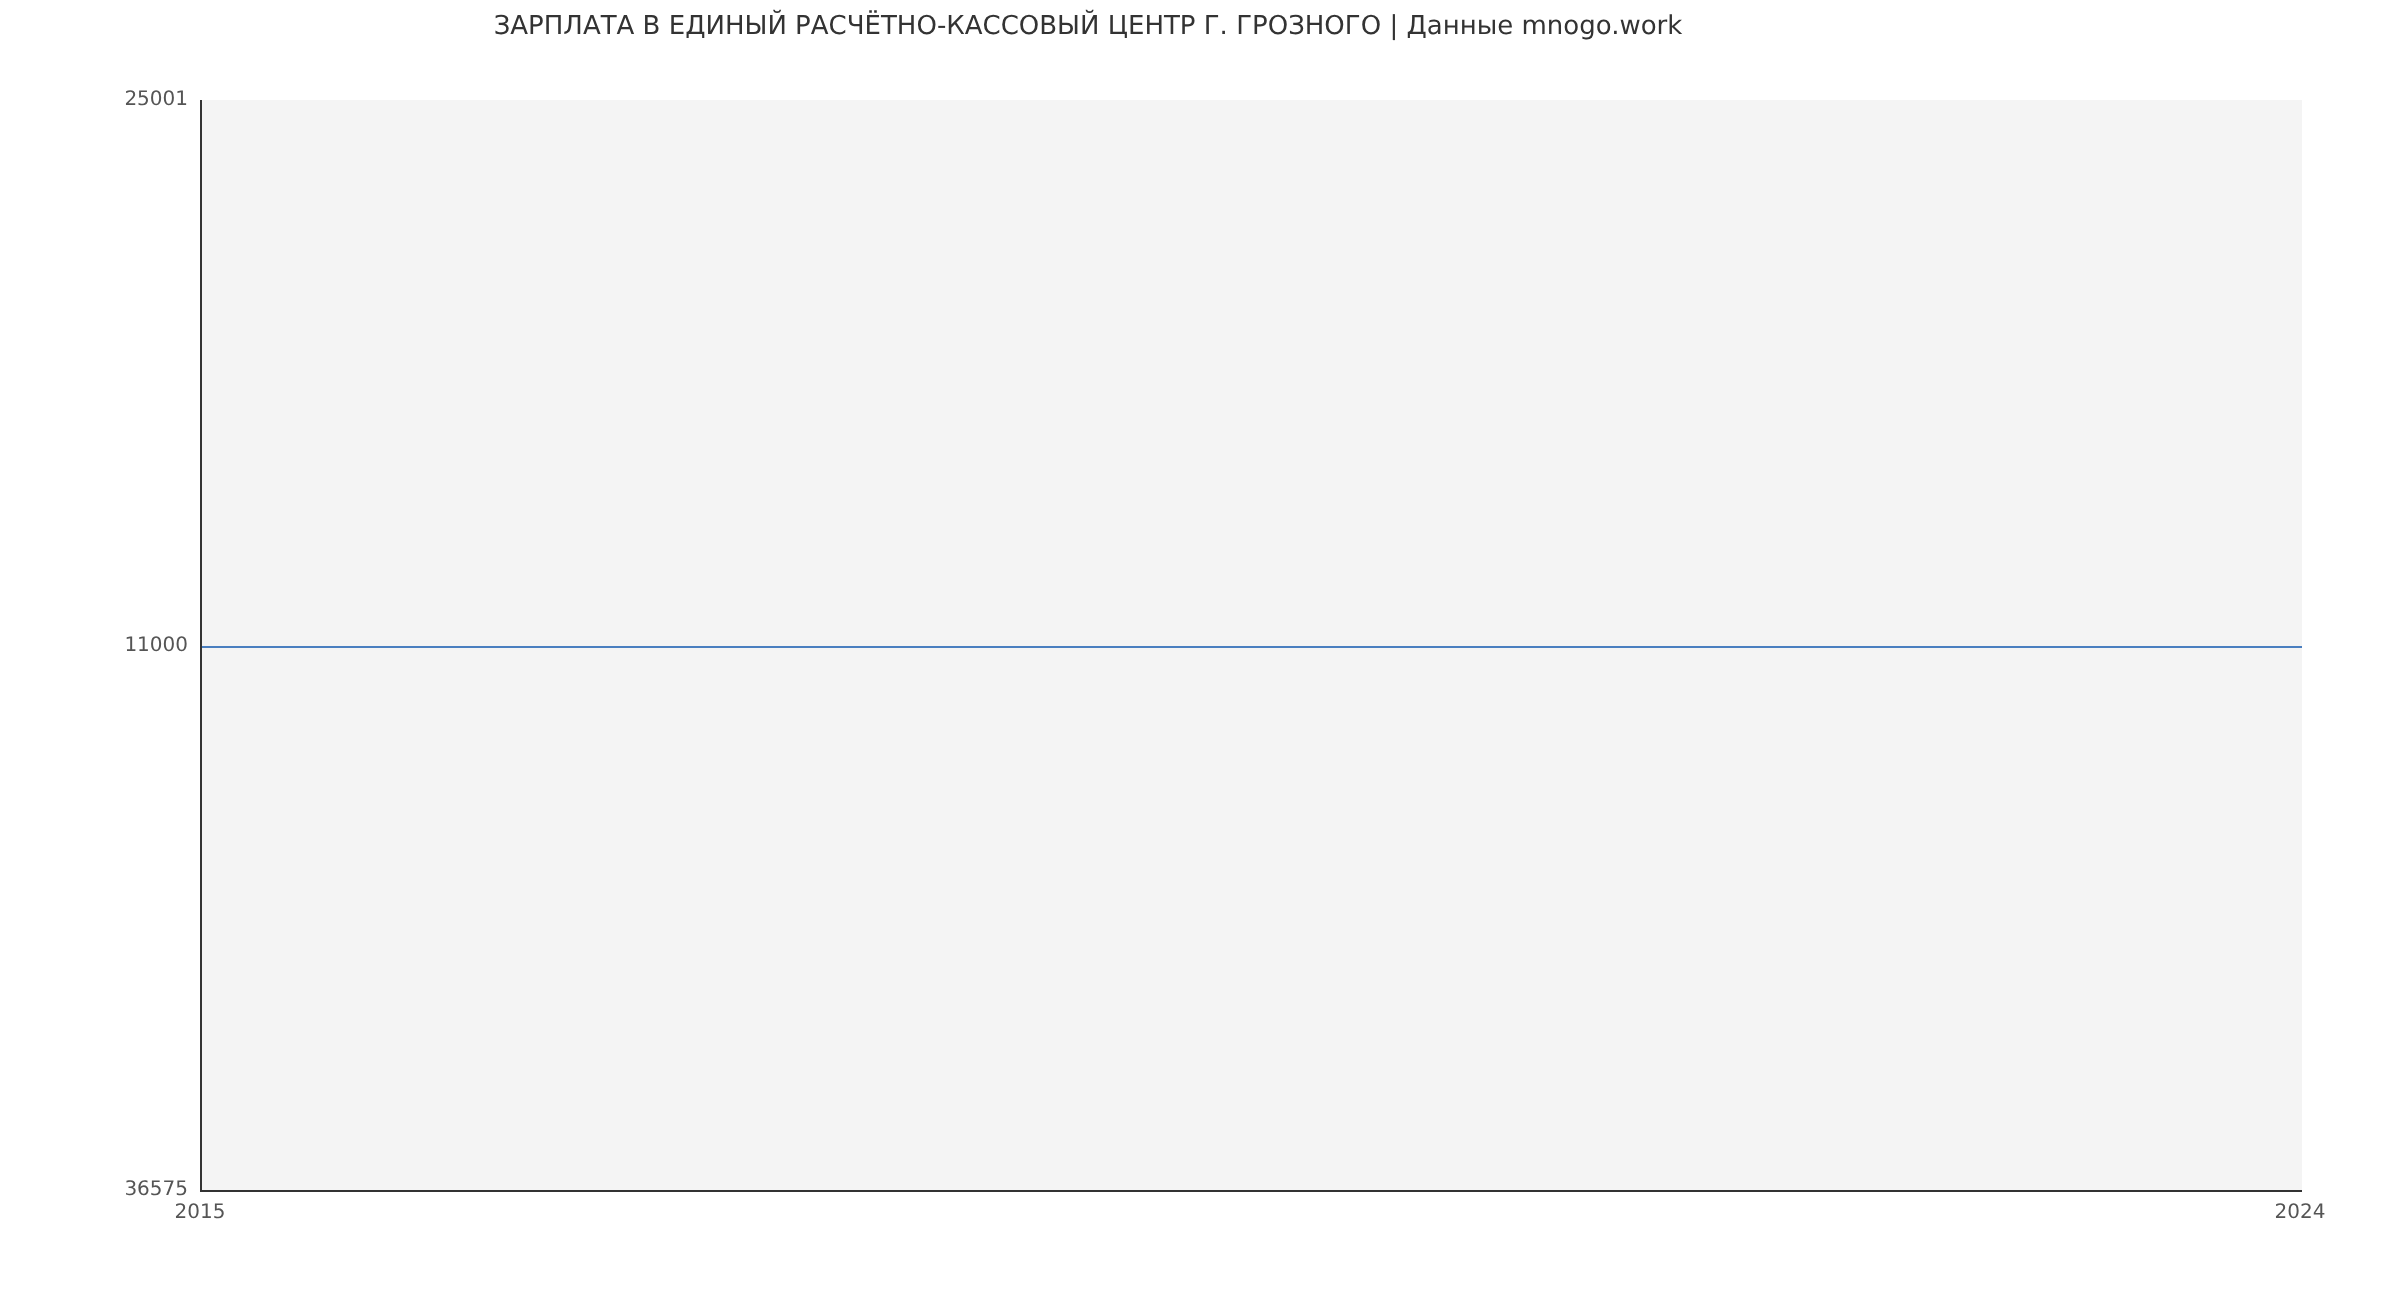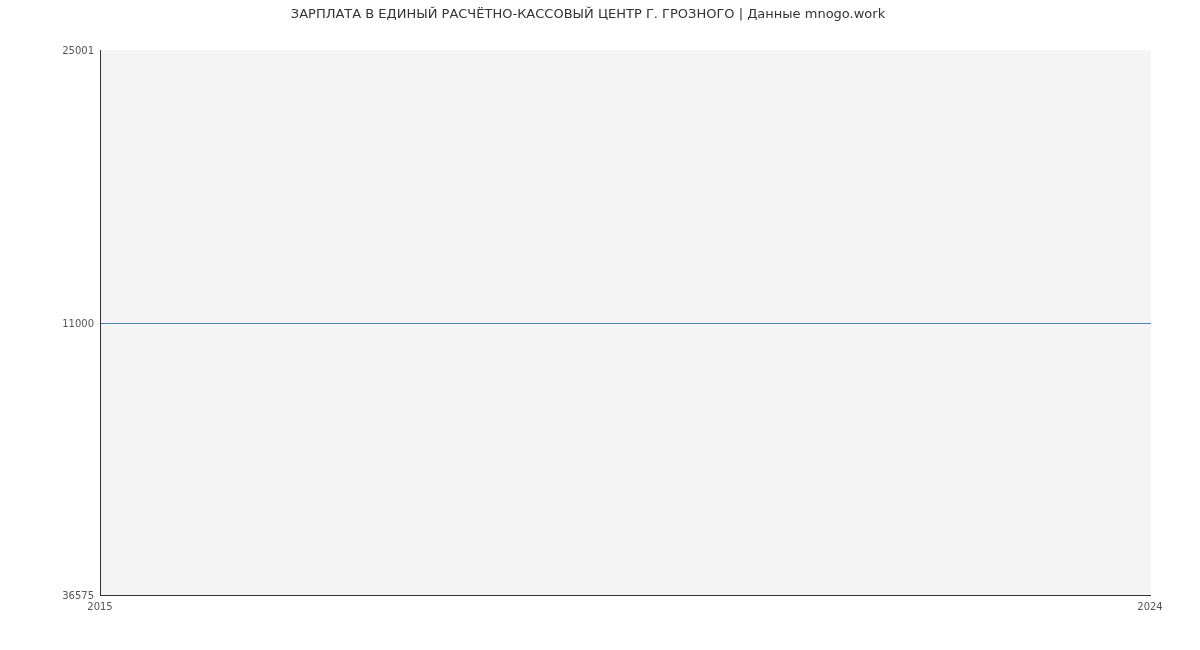--- a/index.html
+++ b/index.html
@@ -18,21 +18,20 @@
   }
   .title {
     position: absolute;
     top: 6px;
     left: 0;
     width: 1088px;
     text-align: center;
     font-size: 13px;
     color: #333;
     font-weight: 400;
-    margin-left: 44px;
   }
   .plot-area {
     position: absolute;
     left: 100px;
     top: 50px;
     width: 1050px;
     height: 545px;
     background: #f4f4f4;
     border-left: 1px solid #333;
     border-bottom: 1px solid #333;

